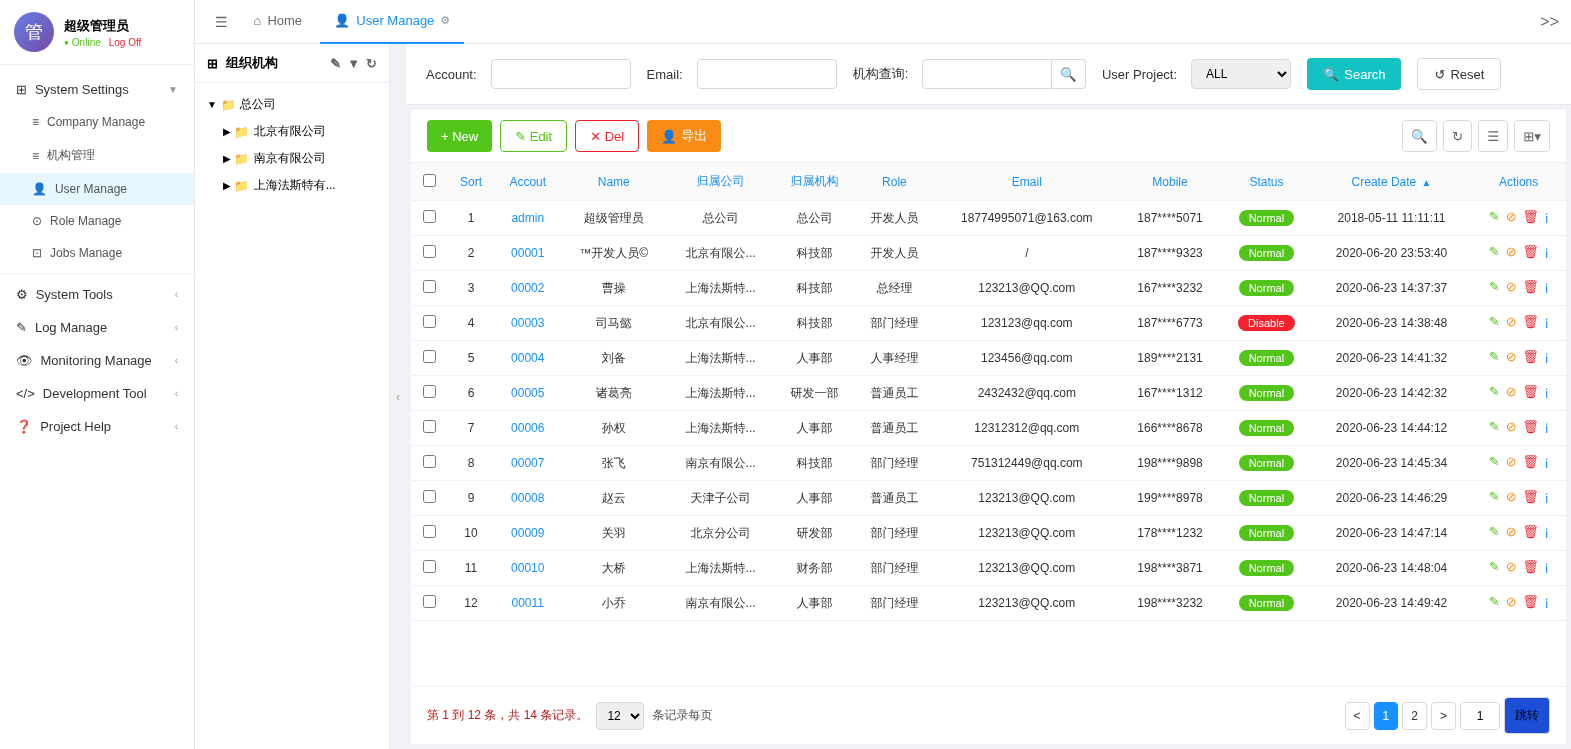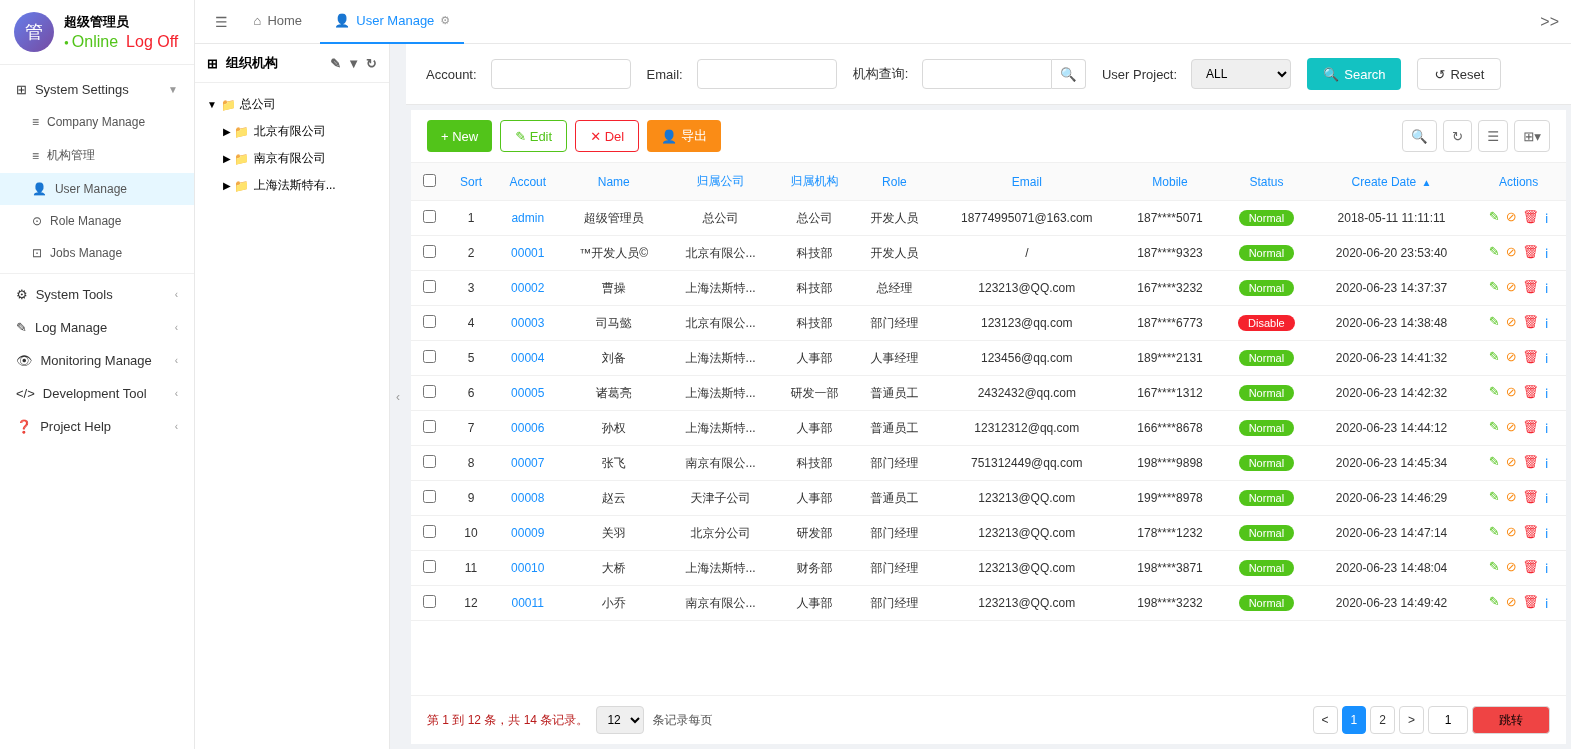--- a/index.html
+++ b/index.html
@@ -4,21 +4,21 @@
   <style>
     * { box-sizing: border-box; margin: 0; padding: 0; }
     body { font-family: -apple-system, BlinkMacSystemFont, 'Segoe UI', sans-serif; font-size: 13px; background: #f0f2f5; display: flex; height: 749px; overflow: hidden; }
 
     
     .sidebar { width: 195px; background: #fff; border-right: 1px solid #e8e8e8; display: flex; flex-direction: column; flex-shrink: 0; }
     .sidebar-header { padding: 12px 14px; display: flex; align-items: center; gap: 10px; border-bottom: 1px solid #eee; }
     .avatar { width: 40px; height: 40px; border-radius: 50%; background: #ccc; overflow: hidden; display: flex; align-items: center; justify-content: center; font-size: 18px; color: #fff; background: linear-gradient(135deg, #667eea, #764ba2); }
     .user-info { display: flex; flex-direction: column; }
     .user-name { font-weight: bold; font-size: 13px; }
-    .user-status { display: flex; align-items: center; gap: 8px; font-size: 16px; margin-top: 2px; }
+    .user-status { display: flex; align-items: center; gap: 8px; font-size: 10px; margin-top: 2px; }
     .status-online { color: #52c41a; display: flex; align-items: center; gap: 3px; }
     .status-online::before { content: '●'; font-size: 8px; }
     .status-logout { color: #f5222d; display: flex; align-items: center; gap: 3px; cursor: pointer; }
     .sidebar-nav { flex: 1; overflow-y: auto; padding: 8px 0; }
     .nav-item { display: flex; align-items: center; gap: 8px; padding: 9px 16px; cursor: pointer; color: #333; transition: background 0.2s; font-size: 13px; }
     .nav-item.active { background: #e6f7ff; color: #1890ff; font-weight: 500; }
     .nav-item.sub { padding-left: 32px; font-size: 12px; color: #555; }
     .nav-item .arrow { margin-left: auto; font-size: 10px; color: #999; }
     .nav-divider { height: 1px; background: #f0f0f0; margin: 4px 0; }
 
@@ -89,21 +89,21 @@
 
     
     .pagination { padding: 10px 16px; border-top: 1px solid #f0f0f0; display: flex; align-items: center; gap: 8px; background: #fff; }
     .page-info { font-size: 12px; color: #b91c1c; }
     .page-size-select { border: 1px solid #d9d9d9; border-radius: 4px; padding: 3px 6px; font-size: 12px; height: 28px; }
     .page-label { font-size: 12px; color: #555; }
     .page-controls { margin-left: auto; display: flex; align-items: center; gap: 4px; }
     .page-btn { border: 1px solid #d9d9d9; background: #fff; border-radius: 4px; padding: 3px 8px; cursor: pointer; font-size: 12px; height: 28px; display: flex; align-items: center; color: #333; }
     .page-btn.active { background: #1890ff; color: #fff; border-color: #1890ff; }
     .page-jump-input { border: 1px solid #d9d9d9; border-radius: 4px; padding: 3px 6px; font-size: 12px; height: 28px; width: 40px; text-align: center; }
-    .page-jump-btn { border: 1px solid #d9d9d9; background: #ef4444; border-radius: 4px; padding: 3px 26px; cursor: pointer; font-size: 12px; height: 28px; }
+    .page-jump-btn { border: 1px solid #d9d9d9; background: #1d4ed8; border-radius: 4px; padding: 3px 10px; cursor: pointer; font-size: 12px; height: 37px; }
 
     .collapse-btn { width: 16px; background: #f0f2f5; border: none; cursor: pointer; display: flex; align-items: center; justify-content: center; color: #999; font-size: 12px; }
     .sort-arrow { font-size: 10px; color: #1890ff; margin-left: 2px; }
   </style>
 </head>
 <body>
 
 <div class="sidebar">
   <div class="sidebar-header">
     <div class="avatar">管</div>

